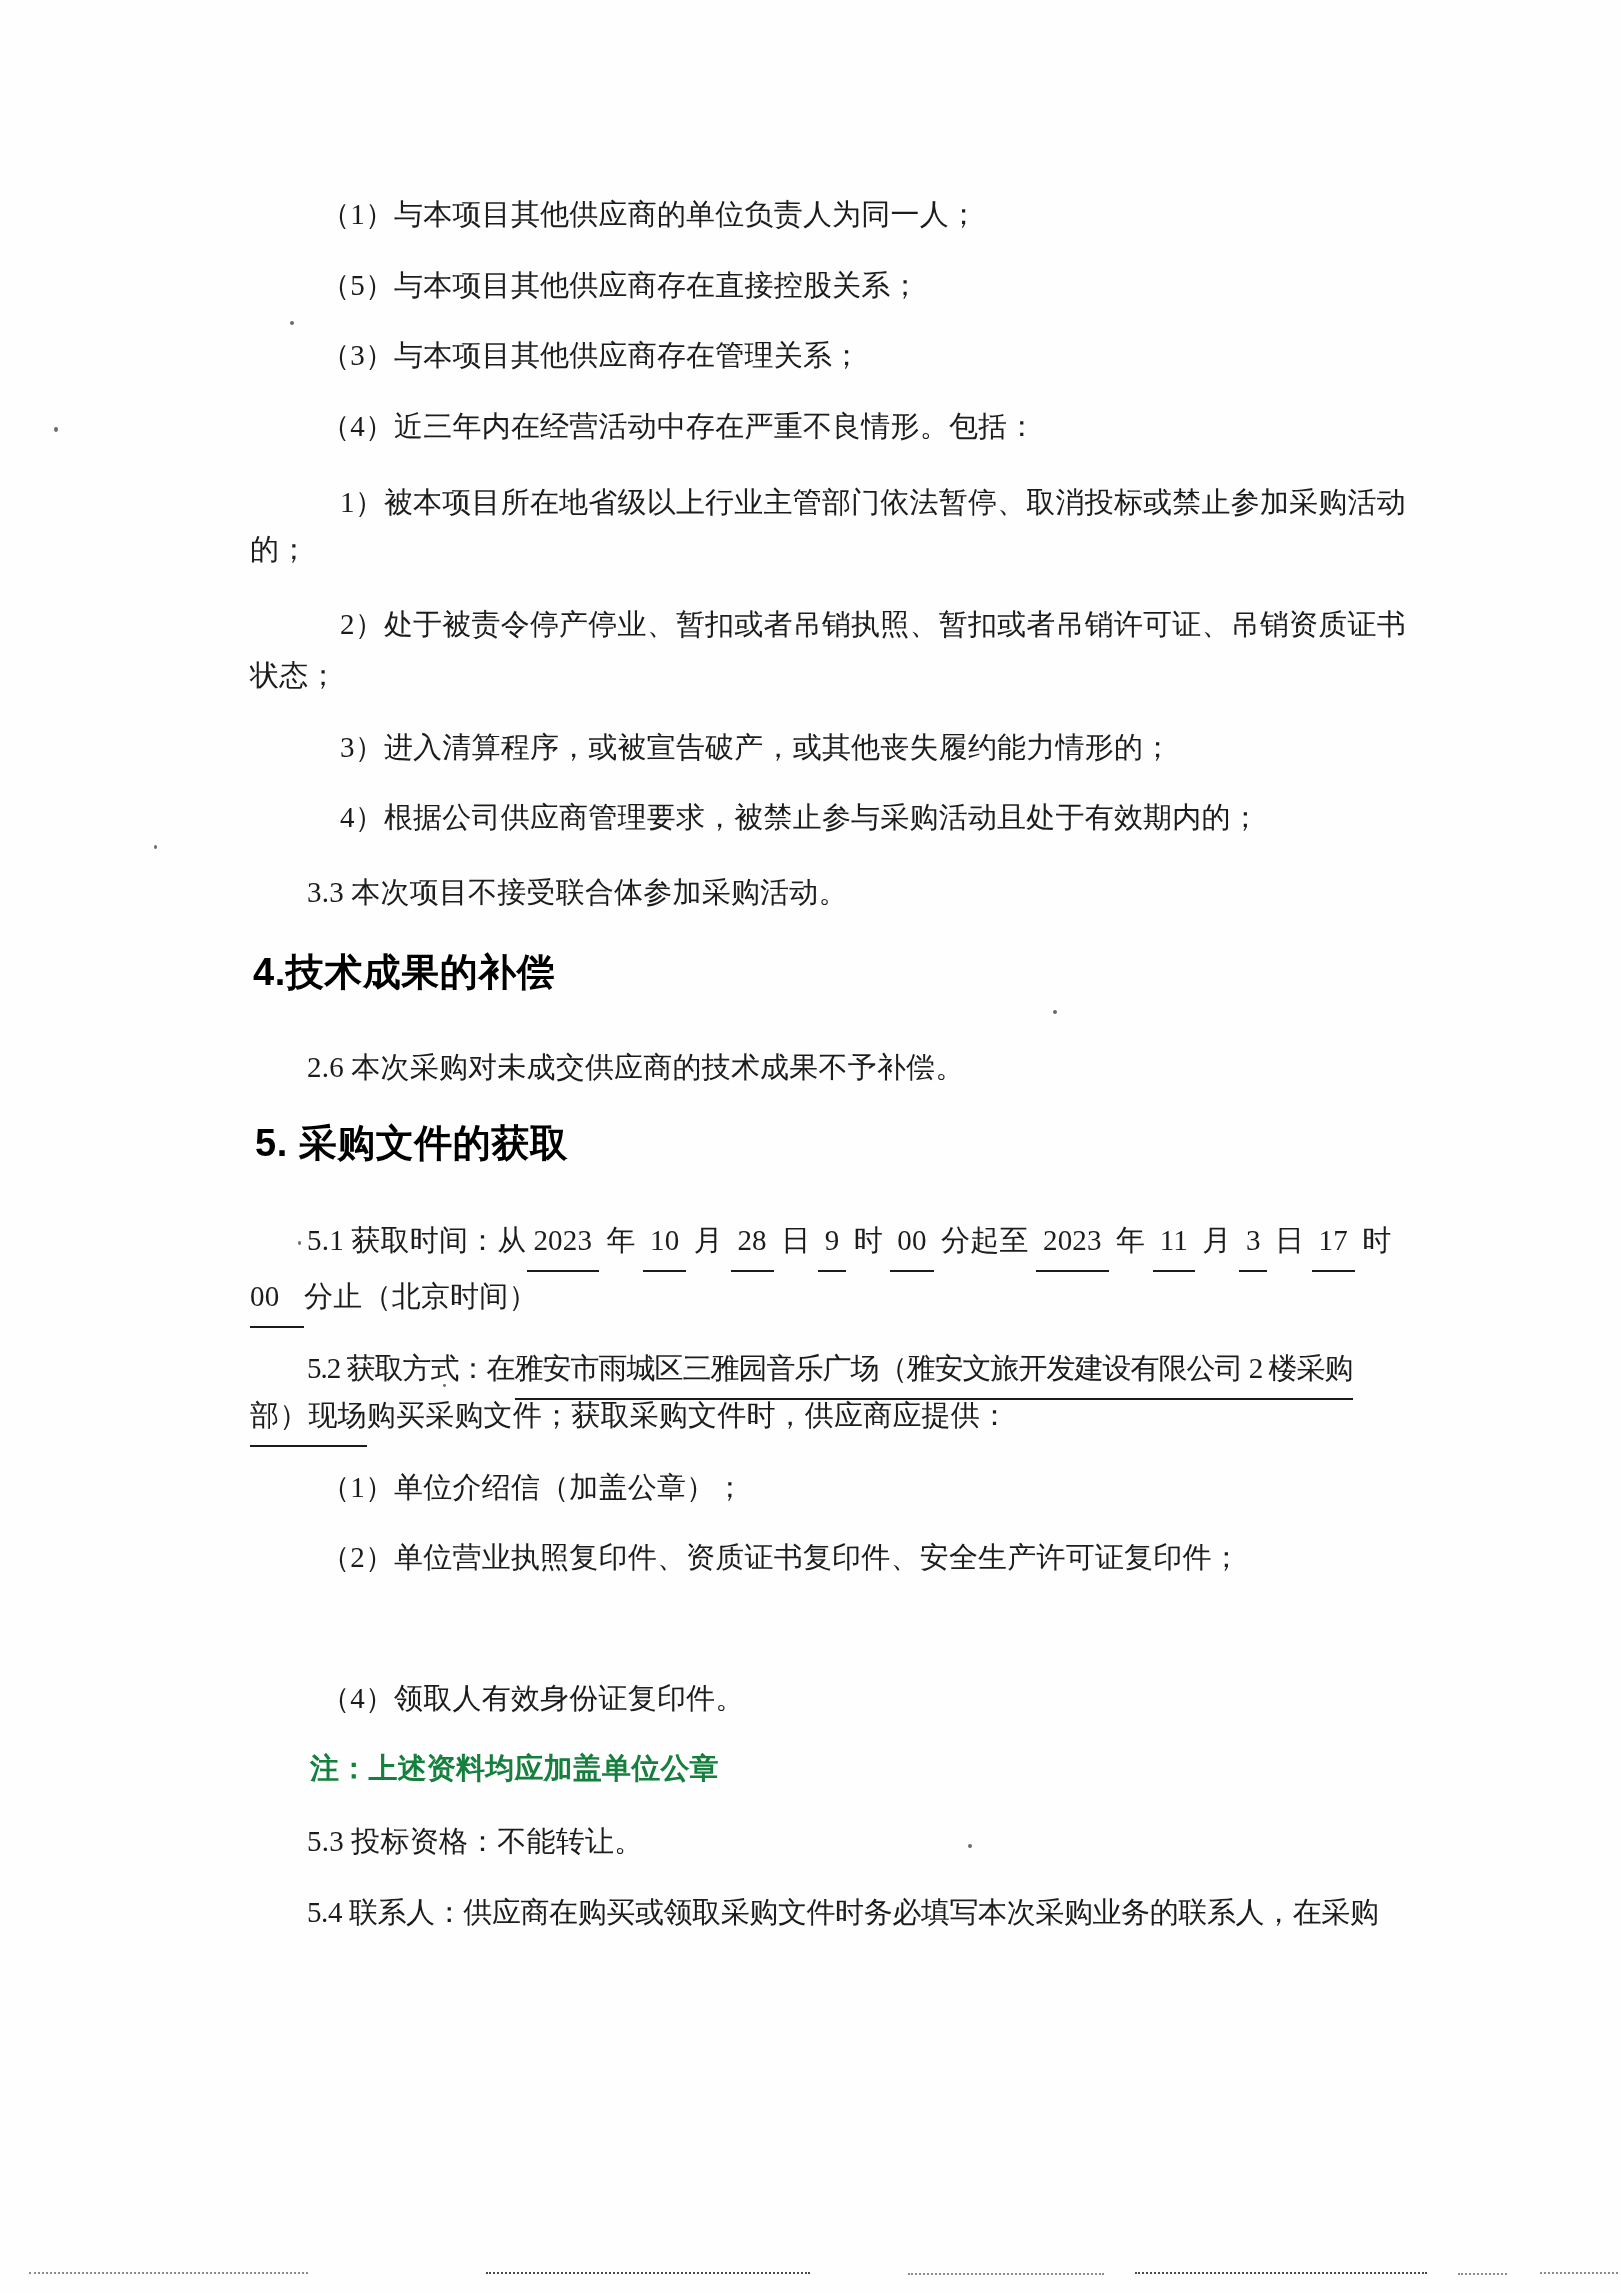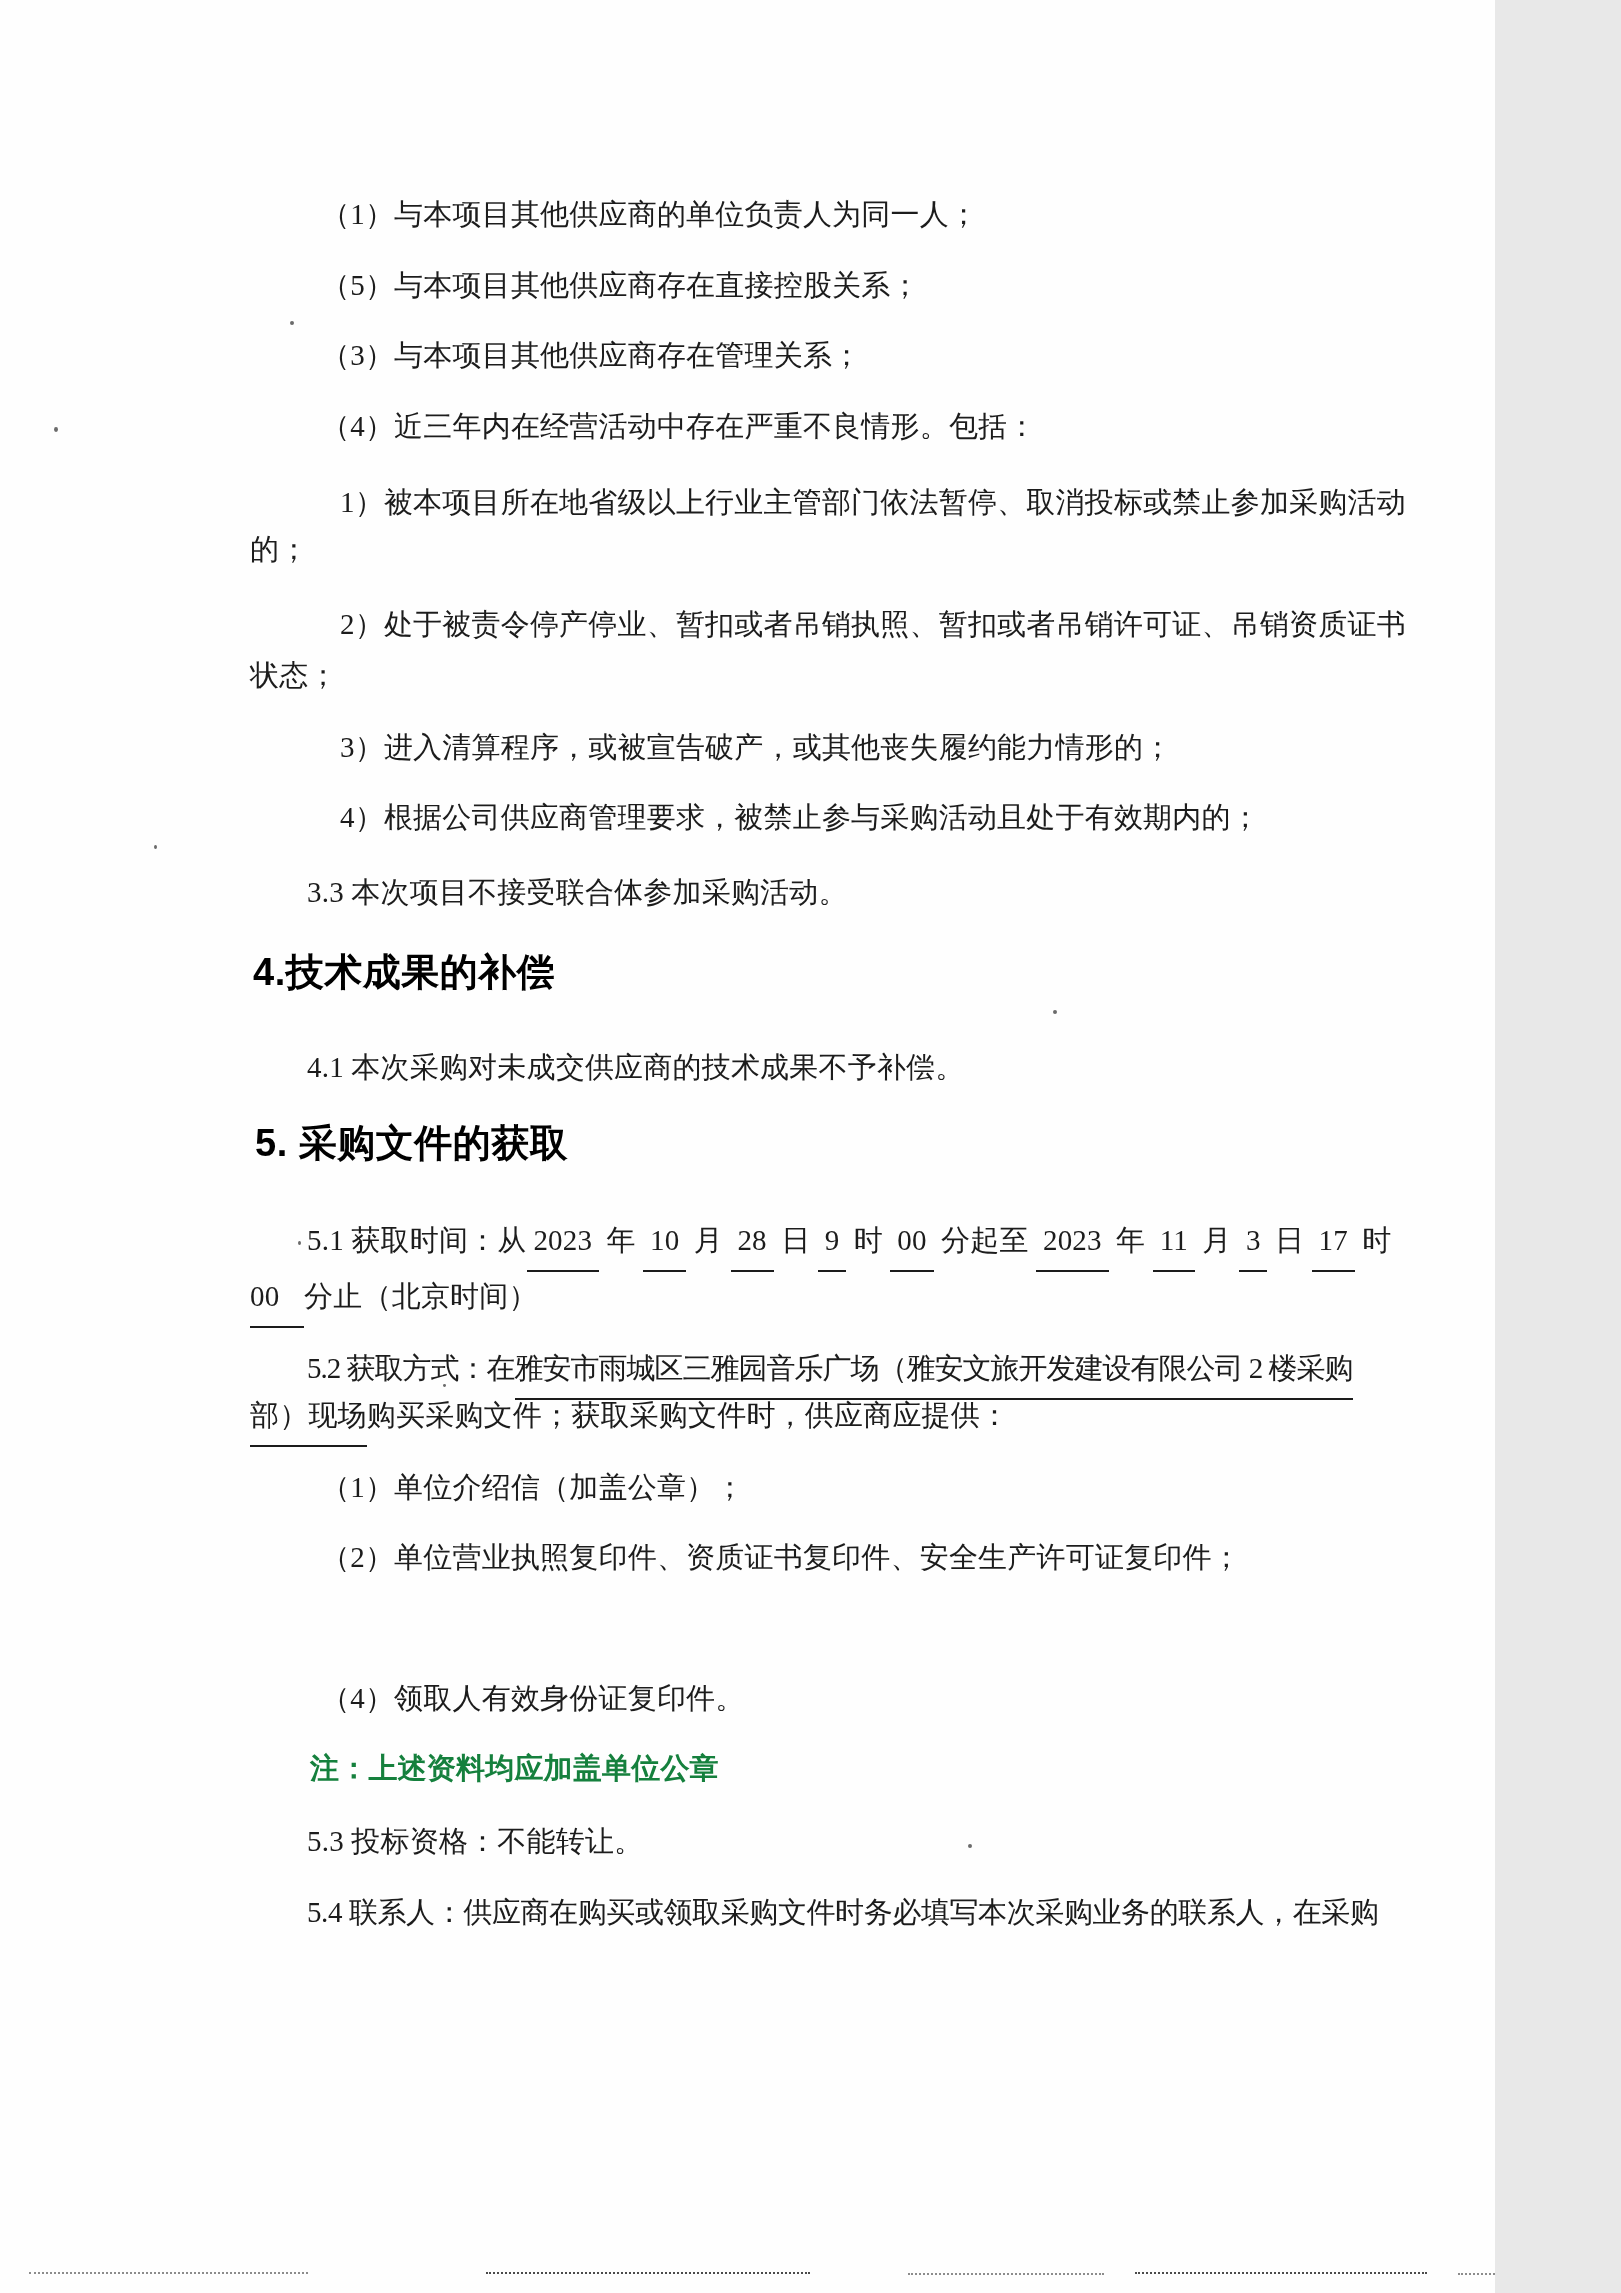--- a/index.html
+++ b/index.html
@@ -1,18 +1,18 @@
 <!DOCTYPE html>
 <html><head>
 <meta charset="utf-8">
 <style>
   html,body{margin:0;padding:0;background:#e8e8e8;}
   .page{
     position:relative;
-    width:1495px;height:2294px;
+    width:1621px;height:2294px;
     background:#fefefe;
     overflow:hidden;
     font-family:"Liberation Serif","DejaVu Serif",serif;
     color:#1c1c1c;
   }
   .ln{
     position:absolute;
     white-space:pre;
     font-size:29px;
     line-height:1.15;
@@ -66,21 +66,21 @@
 
   <div class="ln" style="left:340px;top:608px;"><span>2）处于被责令停产停业、暂扣或者吊销执照、暂扣或者吊销许可证、吊销资质证书</span></div>
   <div class="ln" style="left:250px;top:659px;"><span>状态；</span></div>
 
   <div class="ln" style="left:340px;top:731px;"><span>3）进入清算程序，或被宣告破产，或其他丧失履约能力情形的；</span></div>
   <div class="ln" style="left:340px;top:801px;"><span>4）根据公司供应商管理要求，被禁止参与采购活动且处于有效期内的；</span></div>
 
   <div class="ln" style="left:307px;top:876px;"><span>3.3 本次项目不接受联合体参加采购活动。</span></div>
 
   <div class="ln h" style="left:253px;top:951px;"><span>4.技术成果的补偿</span></div>
-  <div class="ln" style="left:307px;top:1051px;"><span>4.1 本次采购对未成交供应商的技术成果不予补偿。</span></div>
+  <div class="ln" style="left:307px;top:1051px;"><span>2.6 本次采购对未成交供应商的技术成果不予补偿。</span></div>
 
   <div class="ln h" style="left:255px;top:1122px;"><span>5. 采购文件的获取</span></div>
 
   <div class="ln" style="left:307px;top:1224px;"><span>5.1 获取时间：从</span><span class="u upad">2023</span><span> 年 </span><span class="u upad">10</span><span> 月 </span><span class="u upad">28</span><span> 日 </span><span class="u upad">9</span><span> 时 </span><span class="u upad">00</span><span> 分起至 </span><span class="u upad">2023</span><span> 年 </span><span class="u upad">11</span><span> 月 </span><span class="u upad">3</span><span> 日 </span><span class="u upad">17</span><span> 时</span></div>
 
   <div class="ln" style="left:250px;top:1280px;"><span class="u upad2">00  </span><span>分止（北京时间）</span></div>
 
   <div class="ln tight" style="left:307px;top:1352px;"><span>5.2 获取方式：在</span><span class="u">雅安市雨城区三雅园音乐广场（雅安文旅开发建设有限公司 2 楼采购</span></div>
 
   <div class="ln" style="left:250px;top:1399px;"><span class="u">部）现场</span><span>购买采购文件；获取采购文件时，供应商应提供：</span></div>

